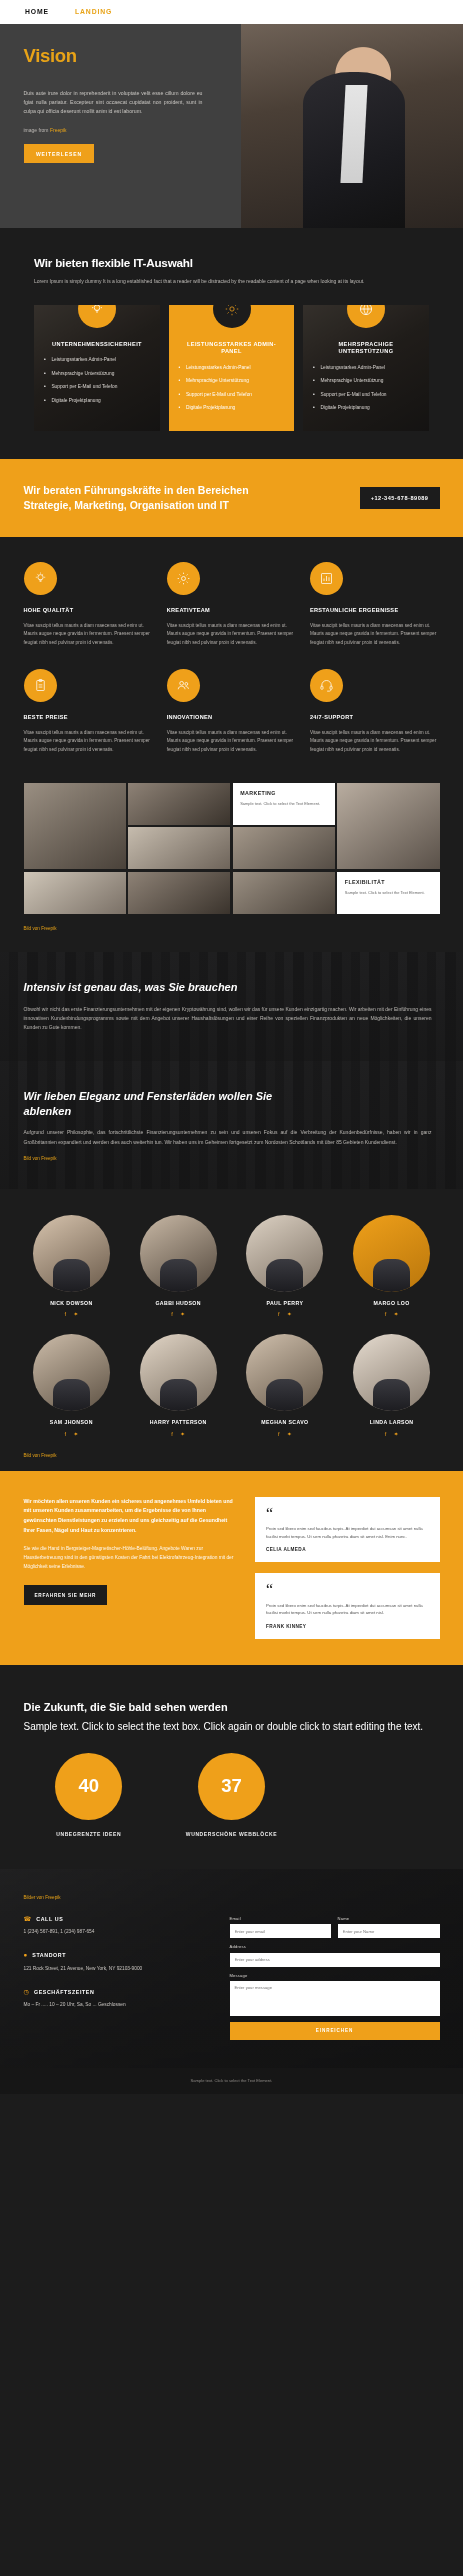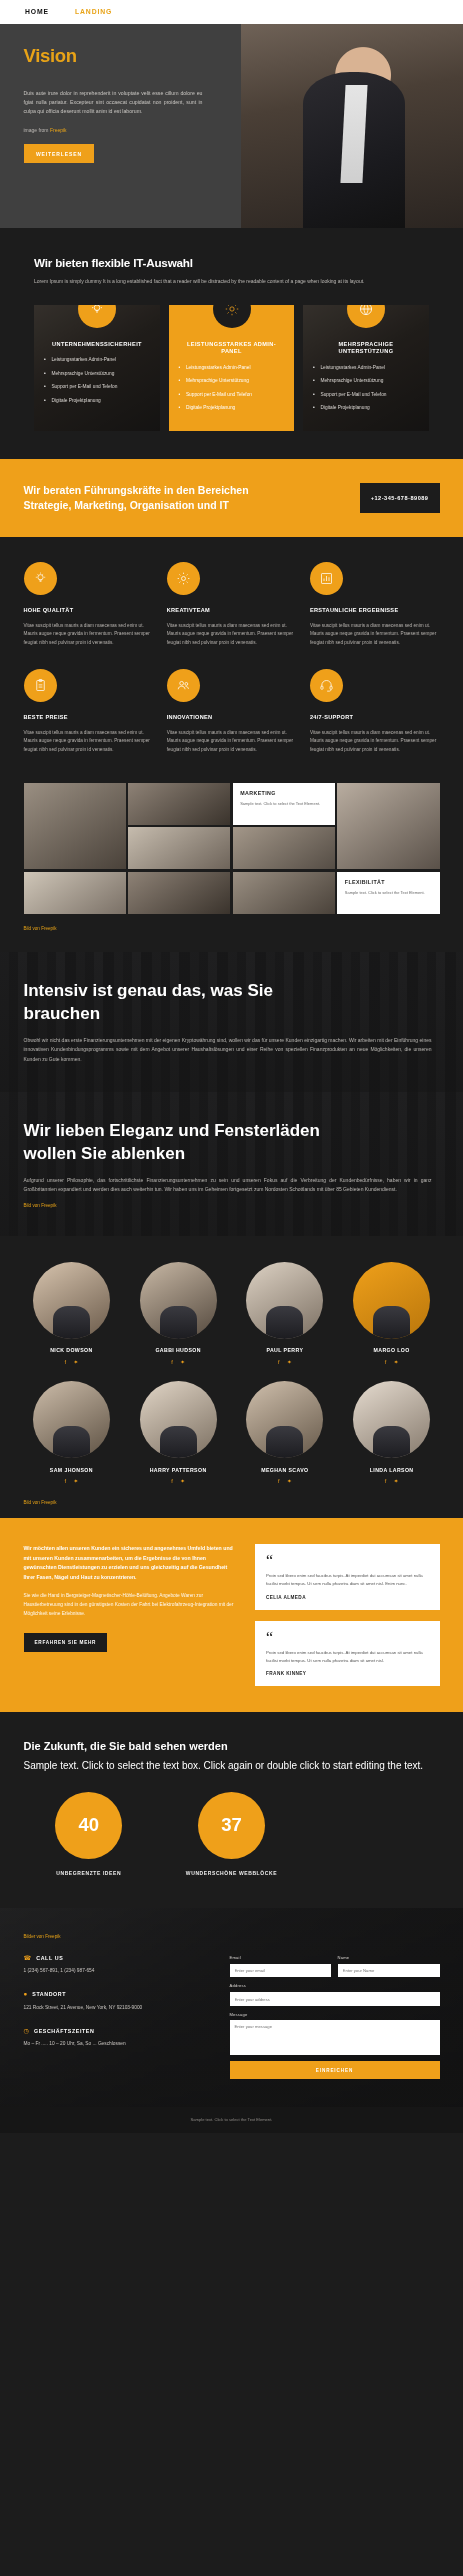--- a/index.html
+++ b/index.html
@@ -68,21 +68,21 @@
   }
   .card.yellow .circ { background:#1c1c1c; }
   .card h3 { font-size:5.6px; font-weight:bold; letter-spacing:0.4px; text-align:center; margin-bottom:8.6px; line-height:1.4; }
   .card ul { list-style:none; }
   .card li { font-size:4.8px; color:#ddd9d5; padding-left:7.4px; position:relative; margin-bottom:6.8px; line-height:1.4; }
   .card li:before { content:"•"; position:absolute; left:0; color:#fff; }
   .card.yellow li { color:#fff; }
   .card.yellow li:before { color:#fff; }
 
   
-  .cta-band { background:#efa01a; padding:23.5px 23.5px; display:flex; justify-content:space-between; gap:15px; }
+  .cta-band { background:#efa01a; padding:23.5px 23.5px; display:flex; align-items:center; justify-content:space-between; gap:15px; }
   .cta-band h2 { font-size:10.5px; color:#fff; line-height:1.45; max-width:247px; }
   .cta-phone { background:#1c1c1c; color:#fff; font-size:5.6px; font-weight:bold; letter-spacing:0.5px; padding:8px 11px; white-space:nowrap; border:0; cursor:pointer; }
 
   
   .feat-wrap { padding:25px 23.5px 28px; }
   .feat-grid { display:grid; grid-template-columns:repeat(3,1fr); gap:21px 13.6px; }
   .feat { }
   .feat .circ { width:33px; height:33px; border-radius:50%; background:#efa01a; display:flex; align-items:center; justify-content:center; margin-bottom:12.4px; }
   .feat h4 { font-size:5.6px; font-weight:bold; letter-spacing:0.3px; margin-bottom:8.6px; }
   .feat p { font-size:4.7px; line-height:1.85; color:#b6b2ae; }
@@ -104,21 +104,21 @@
 
   
   .banner { position:relative; padding:28px 23.5px; overflow:hidden; }
   .banner:before{
     content:""; position:absolute; inset:0;
     background:
       linear-gradient(180deg, rgba(20,20,20,.78), rgba(20,20,20,.88)),
       repeating-linear-gradient(90deg,#3b3b3f 0 8.6px,#2a2a2e 8.6px 18.5px,#46464b 18.5px 27px,#232327 27px 38px);
   }
   .banner > * { position:relative; z-index:2; }
-  .banner h2 { font-size:17px; margin-bottom:10px; line-height:1.35; max-width:297px; }
+  .banner h2 { font-size:11px; margin-bottom:10px; line-height:1.35; max-width:297px;font-style:italic; }
   .banner p { font-size:5px; line-height:1.85; color:#bcb9b5; text-align:justify; max-width:408px; }
 
   
   .team { padding:26px 23.5px 12.4px; }
   .team-grid { display:grid; grid-template-columns:repeat(4,1fr); gap:16px 11px; }
   .member { text-align:center; }
   .member .avatar { width:77px; height:77px; border-radius:50%; margin:0 auto 8.6px; overflow:hidden; position:relative; }
   .av1{background:linear-gradient(150deg,#d7c4ae,#6a5a4a);}
   .av2{background:linear-gradient(150deg,#c9b9a6,#53483d);}
   .av3{background:linear-gradient(150deg,#ddd2c4,#7b6f62);}
@@ -141,21 +141,21 @@
   .test-left p { font-size:5.2px; line-height:1.85; color:#fff; font-weight:bold; margin-bottom:10px; }
   .test-left p.body { font-weight:normal; font-size:4.8px; color:#fff; opacity:.95; }
   .btn-dark { background:#1c1c1c; color:#fff; font-size:4.7px; font-weight:bold; letter-spacing:0.7px; padding:7.4px 11px; border:0; cursor:pointer; margin-top:3.7px; }
   .test-right { flex:.92; display:flex; flex-direction:column; gap:11px; }
   .quote { background:#fff; color:#1c1c1c; padding:11px 11px 10px; position:relative; }
   .quote .qmark { font-size:16px; color:#1c1c1c; line-height:.7; font-family:"Liberation Serif", serif; }
   .quote p { font-size:4.3px; line-height:1.75; color:#555; margin:6.2px 0 7.4px; }
   .quote h6 { font-size:4.7px; font-weight:bold; letter-spacing:0.4px; }
 
   
-  .counters-sec { padding:28px 23.5px 32px; }
+  .counters-sec { padding:28px 23.5px 32px;margin-top:8px; }
   .counters-sec h2 { font-size:11px; margin-bottom:7.4px; }
   .counters-sec .lede { margin-bottom:21px; }
   .counters { display:grid; grid-template-columns:repeat(3,1fr); gap:12.4px; }
   .counter { text-align:center; }
   .counter .disc { width:67px; height:67px; border-radius:50%; background:#efa01a; margin:0 auto 11px; display:flex; align-items:center; justify-content:center; font-size:18.5px; font-weight:bold; color:#fff; }
   .counter h5 { font-size:5px; font-weight:bold; letter-spacing:0.6px; color:#eee; }
 
   
   .contact { position:relative; padding:26px 23.5px 28px; overflow:hidden; }
   .contact:before{

